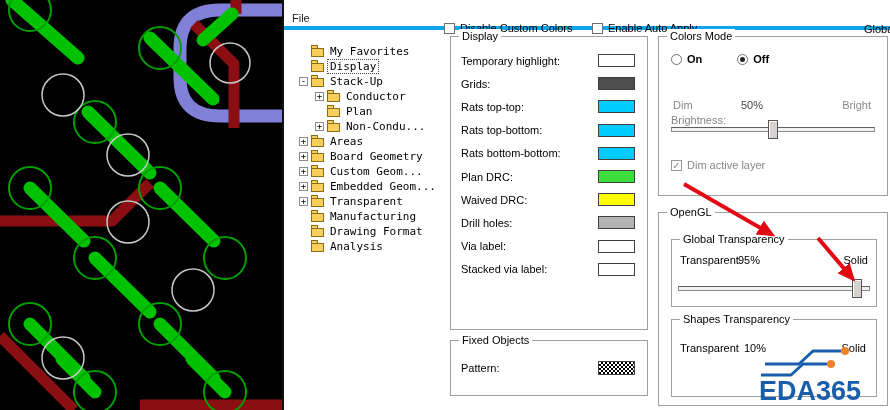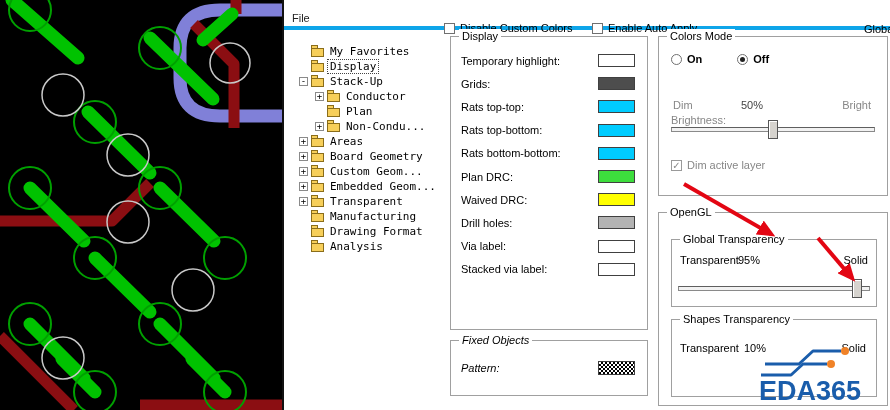--- a/index.html
+++ b/index.html
@@ -41,21 +41,21 @@
 
   
   .gbox{position:absolute;border:1px solid #a0a0a0;}
   .gbox>.legend{position:absolute;top:-8px;left:8px;background:#fff;padding:0 3px;line-height:14px;}
 
   #display-box{left:166px;top:36px;width:196px;height:292px;}
   .crows{position:absolute;left:0;top:12px;width:100%;}
   .crow{display:flex;align-items:center;justify-content:space-between;height:23.2px;padding:0 12px 0 10px;box-sizing:border-box;}
   .swatch{width:37px;height:13px;border:1px solid #404040;flex:none;box-sizing:border-box;}
 
-  #fixed-box{left:166px;top:340px;width:196px;height:54px;font-style:italic;}
+  #fixed-box{left:166px;top:340px;width:196px;height:54px;}
   .pattern-row{position:absolute;left:10px;top:20px;right:12px;display:flex;align-items:center;justify-content:space-between;}
   .dither{width:37px;height:14px;border:1px solid #404040;box-sizing:border-box;
     background-image:
       linear-gradient(45deg,#000 25%,transparent 25%,transparent 75%,#000 75%),
       linear-gradient(45deg,#000 25%,#fff 25%,#fff 75%,#000 75%);
     background-size:4px 4px;background-position:0 0,2px 2px;}
 
   #shadow-box{left:374px;top:36px;width:228px;height:158px;}
   .radio-row{position:absolute;left:12px;top:16px;display:flex;align-items:center;gap:5px;font-weight:bold;}
   .radio-row .second{margin-left:30px;}

